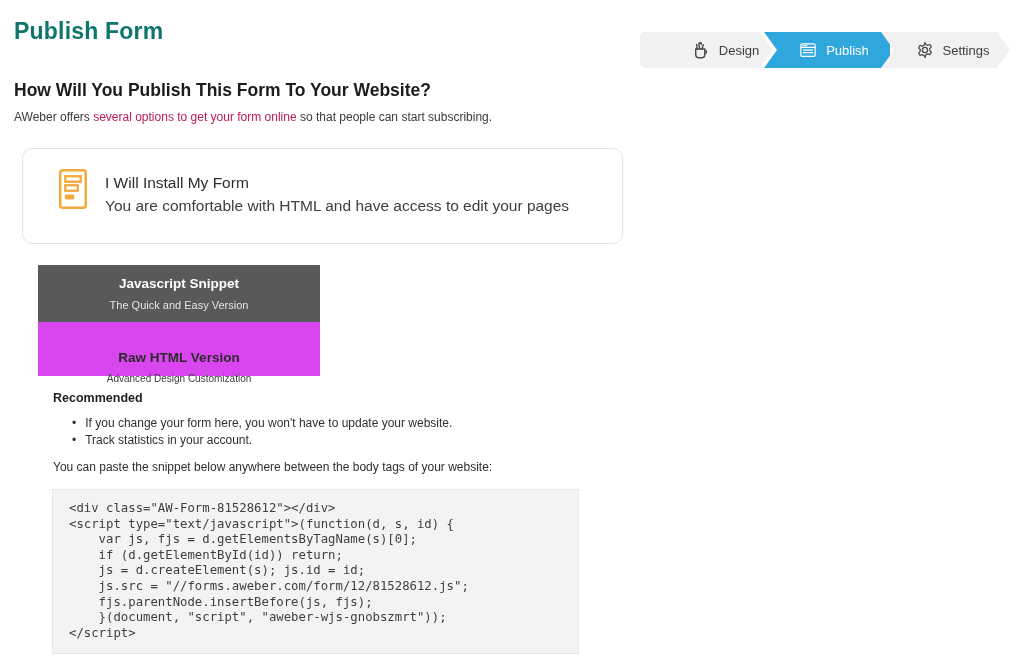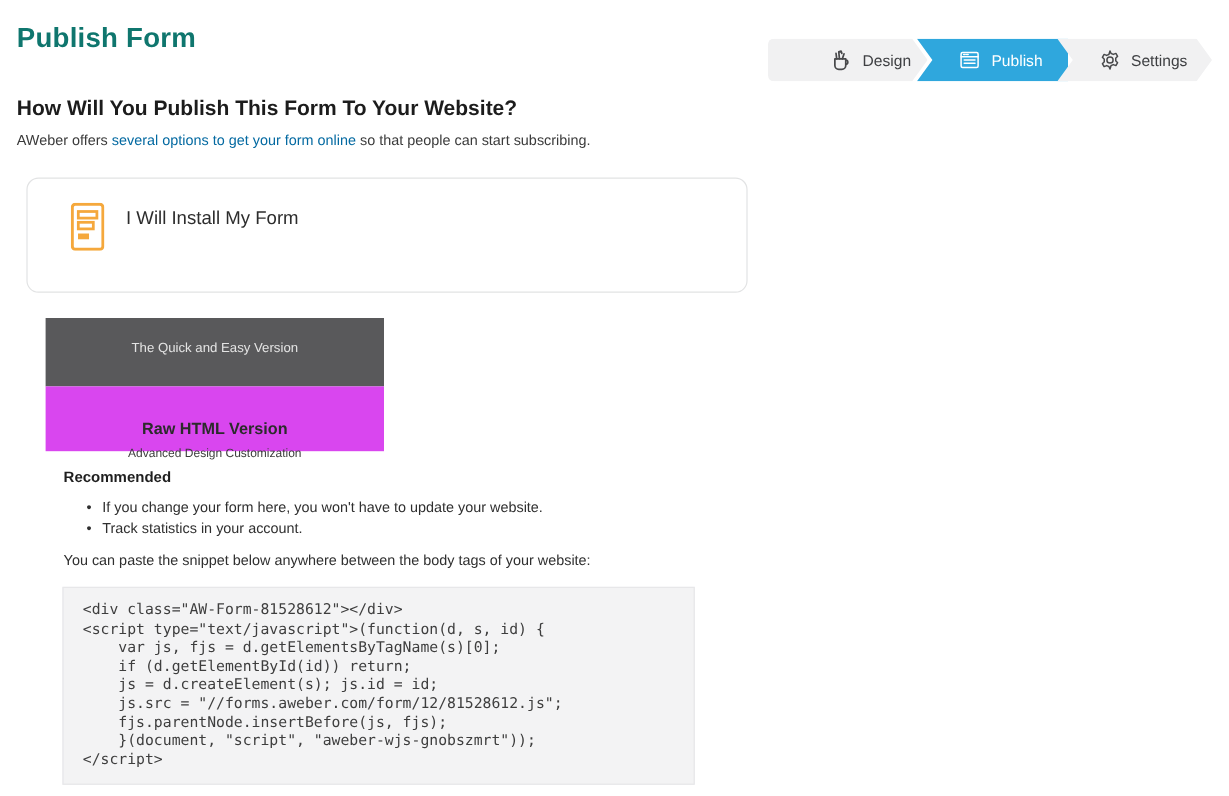--- a/index.html
+++ b/index.html
@@ -15,21 +15,21 @@
   .step .sicon { display:flex; align-items:center; }
   .step-first  { width:133px; clip-path:polygon(0 0, calc(100% - 13px) 0, 100% 50%, calc(100% - 13px) 100%, 0 100%);padding-left:36px; }
   .step-mid    { width:129px; margin-left:-9px; padding-left:13px;
                  clip-path:polygon(0 0, calc(100% - 13px) 0, 100% 50%, calc(100% - 13px) 100%, 0 100%, 13px 50%); }
   .step-last   { width:126px; margin-left:-9px; padding-left:13px; background:#2fa7dd; color:#fff; font-weight:500;
                  clip-path:polygon(0 0, 100% 0, 100% 100%, 0 100%, 13px 50%); }
 
   
   .h2 { position:absolute; left:14px; top:80px; font-size:17.5px; font-weight:700; color:#1c1c1c; }
   .intro { position:absolute; left:14px; top:110px; font-size:12px; color:#3a3a3a; }
-  .intro a { color:#0369a1; text-decoration:none; cursor:pointer; }
+  .intro a { color:#be185d; text-decoration:none; cursor:pointer; }
 
   
   .card { position:absolute; left:22px; top:148px; width:601px; height:96px; background:#fff; border:1px solid #e2e3e4; border-radius:10px; display:flex; align-items:flex-start; padding:20px 0 0 36px; }
   .card-text { margin-left:18px; padding-top:2px; }
   .card-title { font-size:15.5px; color:#2d2d2d; line-height:23px; }
   .card-sub { font-size:15.5px; color:#3c4043; line-height:23px; }
 
   
   .tabs { position:absolute; left:38px; top:265px; width:282px; }
   .tab { width:282px; text-align:center; cursor:pointer; }
@@ -101,25 +101,27 @@
     <span>
       <svg width="28" height="40" viewBox="0 0 28 40" fill="none">
         <rect x="1.25" y="1.25" width="25.5" height="37.5" rx="2.5" stroke="#f5a83c" stroke-width="2.5"></rect>
         <rect x="6.25" y="7.25" width="15.5" height="5.5" stroke="#f5a83c" stroke-width="2.3"></rect>
         <rect x="6.25" y="16.25" width="12.5" height="5.5" stroke="#f5a83c" stroke-width="2.3"></rect>
         <rect x="6" y="25.6" width="9.2" height="4.8" fill="#f5a83c"></rect>
       </svg>
     </span>
     <div class="card-text">
       <div class="card-title">I Will Install My Form</div>
+      <div class="card-sub">You are comfortable with HTML and have access to edit your pages</div>
     </div>
   </div>
 
   <div class="tabs">
     <div class="tab tab-dark">
+      <div class="t-title">Javascript Snippet</div>
       <div class="t-sub">The Quick and Easy Version</div>
     </div>
     <div class="tab tab-light">
       <div class="t-title">Raw HTML Version</div>
       <div class="t-sub">Advanced Design Customization</div>
     </div>
   </div>
 
   <div class="rec-head">Recommended</div>
   <div class="bullets">

